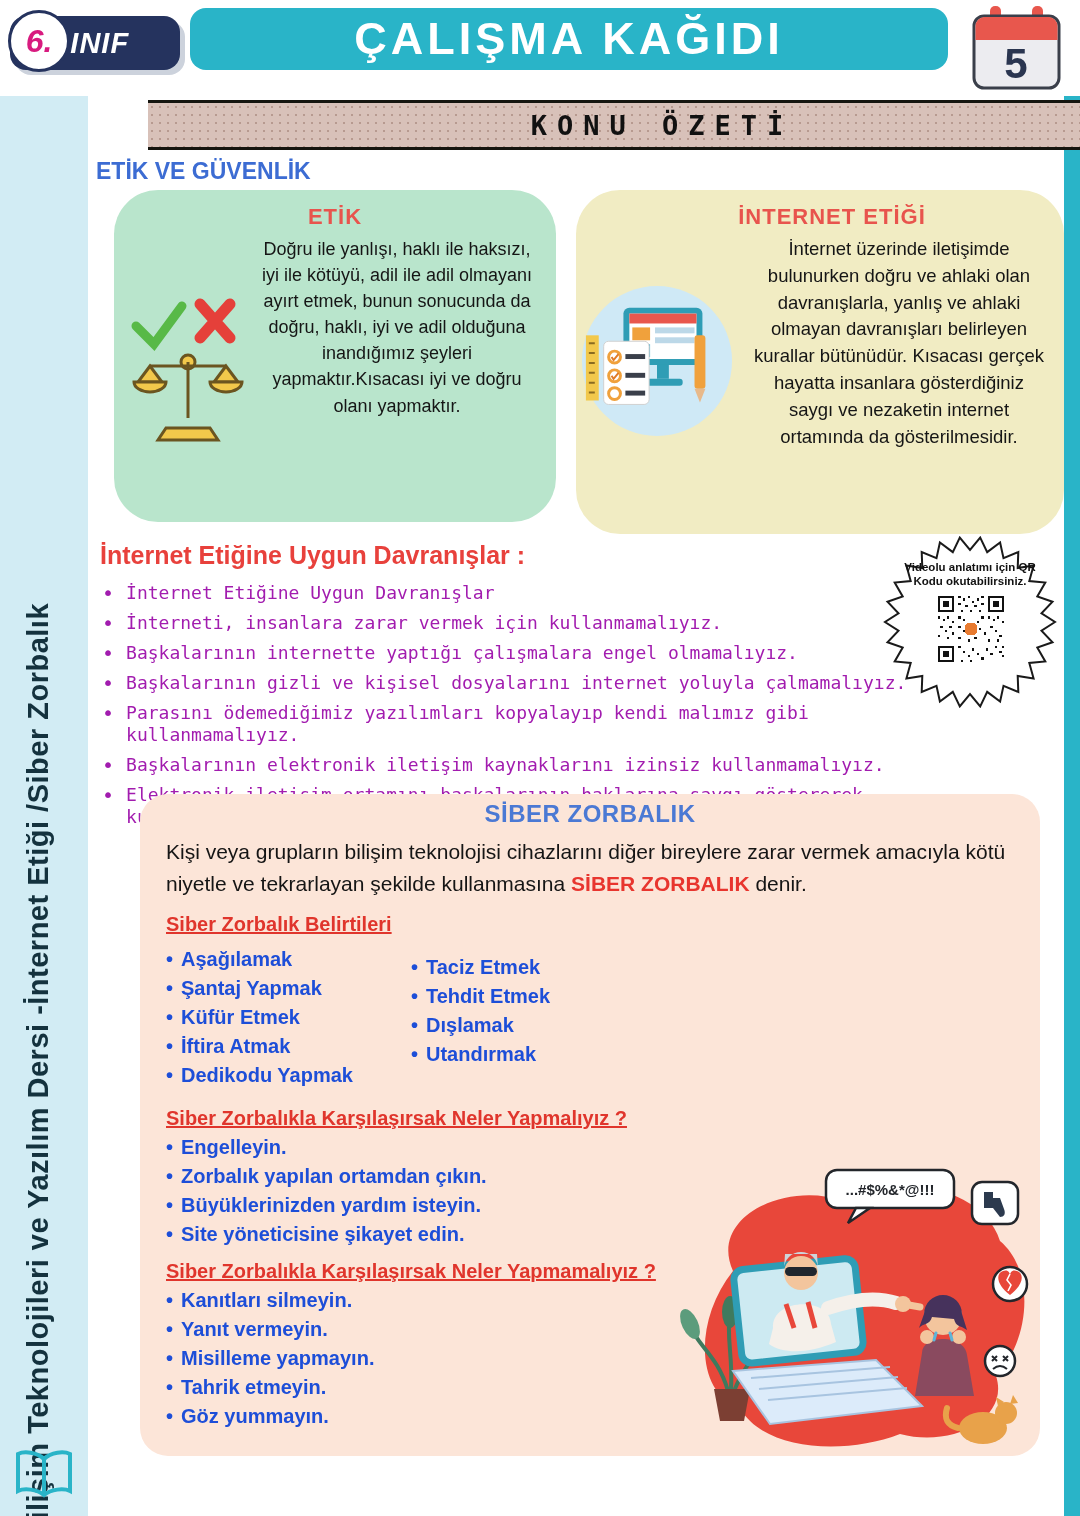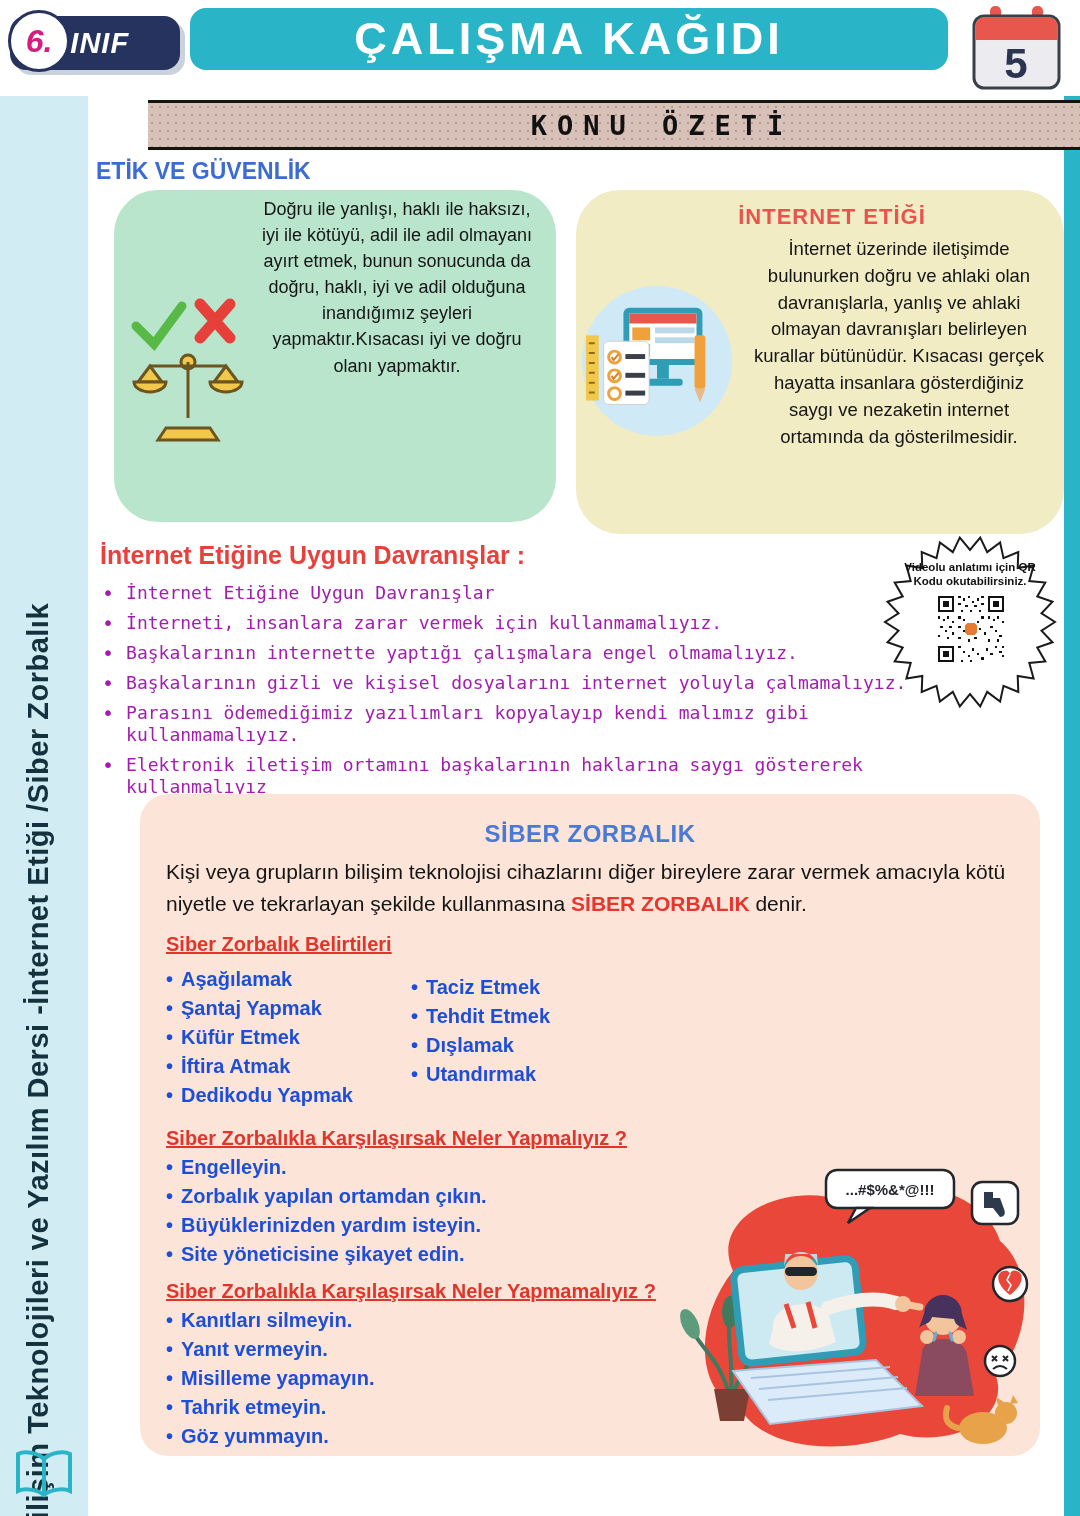--- a/index.html
+++ b/index.html
@@ -52,21 +52,21 @@
 
   
   .qr-seal{position:absolute;left:882px;top:536px;width:176px;height:172px;z-index:6;}
   .qr-seal svg.star{position:absolute;left:0;top:0;}
   .qr-text{position:absolute;left:22px;top:24px;width:132px;text-align:center;font-size:11.5px;
     line-height:1.25;color:#111;font-weight:bold;}
   .qr-code{position:absolute;left:56px;top:60px;width:66px;height:66px;}
 
   
   .siber-box{position:absolute;left:140px;top:794px;width:900px;height:662px;background:#fce5d8;
-    border-radius:28px;box-sizing:border-box;padding:20px 26px;}
+    border-radius:28px;box-sizing:border-box;padding:0 26px;}
   .siber-title{text-align:center;color:#4b79d4;font-weight:bold;font-size:24px;margin-top:6px;letter-spacing:0.5px;}
   .siber-intro{margin-top:8px;font-size:21px;line-height:1.5;color:#151515;}
   .red-strong{color:#e8352e;font-weight:bold;}
   .sub-heading{color:#e0352c;font-weight:bold;text-decoration:underline;font-size:20px;margin-top:14px;}
   .belirti-cols{display:flex;margin-top:6px;}
   .col1{width:215px;}
   .col2{margin-left:30px;padding-top:8px;}
   .s-item{display:flex;gap:8px;font-size:20px;font-weight:bold;color:#1d4ed8;margin:6px 0;}
   .s-item::before{content:"•";}
   .siber-illus{position:absolute;right:2px;bottom:0;width:400px;height:300px;pointer-events:none;}
@@ -108,20 +108,21 @@
   </div>
   <div class="right-strip"></div>
 
   <div class="konu-banner">
     <span class="konu-title">KONU ÖZETİ</span>
   </div>
 
   <div class="section-heading">ETİK VE GÜVENLİK</div>
 
   <div class="etik-box" style="position:absolute;">
+    <div class="box-title">ETİK</div>
     <div class="scale-icon">
       <svg width="125" height="165" viewBox="0 0 125 165">
         <g>
           <path d="M10 40 L28 58 L56 20" stroke="#58b947" stroke-width="9" fill="none" stroke-linecap="round"></path>
         </g>
         <g>
           <path d="M74 18 L104 52 M104 18 L74 52" stroke="#e5403a" stroke-width="11" fill="none" stroke-linecap="round"></path>
         </g>
         <g stroke="#6b5520" stroke-width="3" fill="#f2c84b">
           <circle cx="62" cy="76" r="7"></circle>
@@ -179,20 +180,23 @@
         <span>İnterneti, insanlara zarar vermek için kullanmamalıyız.</span>
       </div>
     <div class="b-item">
         <span>Başkalarının internette yaptığı çalışmalara engel olmamalıyız.</span>
       </div>
     <div class="b-item">
         <span>Başkalarının gizli ve kişisel dosyalarını internet yoluyla çalmamalıyız.</span>
       </div>
     <div class="b-item">
         <span>Parasını ödemediğimiz yazılımları kopyalayıp kendi malımız gibi kullanmamalıyız.</span>
+      </div>
+    <div class="b-item">
+        <span>Başkalarının elektronik iletişim kaynaklarını izinsiz kullanmamalıyız.</span>
       </div>
     <div class="b-item">
         <span>Elektronik iletişim ortamını başkalarının haklarına saygı göstererek kullanmalıyız</span>
       </div>
   </div>
 
   <div class="qr-seal">
     <svg class="star" width="176" height="172" viewBox="0 0 176 172">
       <polygon id="qr-star" points="173.0,86.0 159.5,94.7 170.5,106.3 155.3,111.5 163.3,125.5 147.3,126.9 151.6,142.4 135.7,139.9 136.3,156.0 121.5,149.8 118.1,165.5 105.2,155.9 98.2,170.4 88.0,158.0 77.8,170.4 70.8,155.9 57.9,165.5 54.5,149.8 39.7,156.0 40.3,139.9 24.4,142.4 28.7,126.9 12.7,125.5 20.7,111.5 5.5,106.3 16.5,94.7 3.0,86.0 16.5,77.3 5.5,65.7 20.7,60.5 12.7,46.5 28.7,45.1 24.4,29.6 40.3,32.1 39.7,16.0 54.5,22.2 57.9,6.5 70.8,16.1 77.8,1.6 88.0,14.0 98.2,1.6 105.2,16.1 118.1,6.5 121.5,22.2 136.3,16.0 135.7,32.1 151.6,29.6 147.3,45.1 163.3,46.5 155.3,60.5 170.5,65.7 159.5,77.3" fill="#ffffff" stroke="#1a1a1a" stroke-width="2"></polygon>
     </svg>

